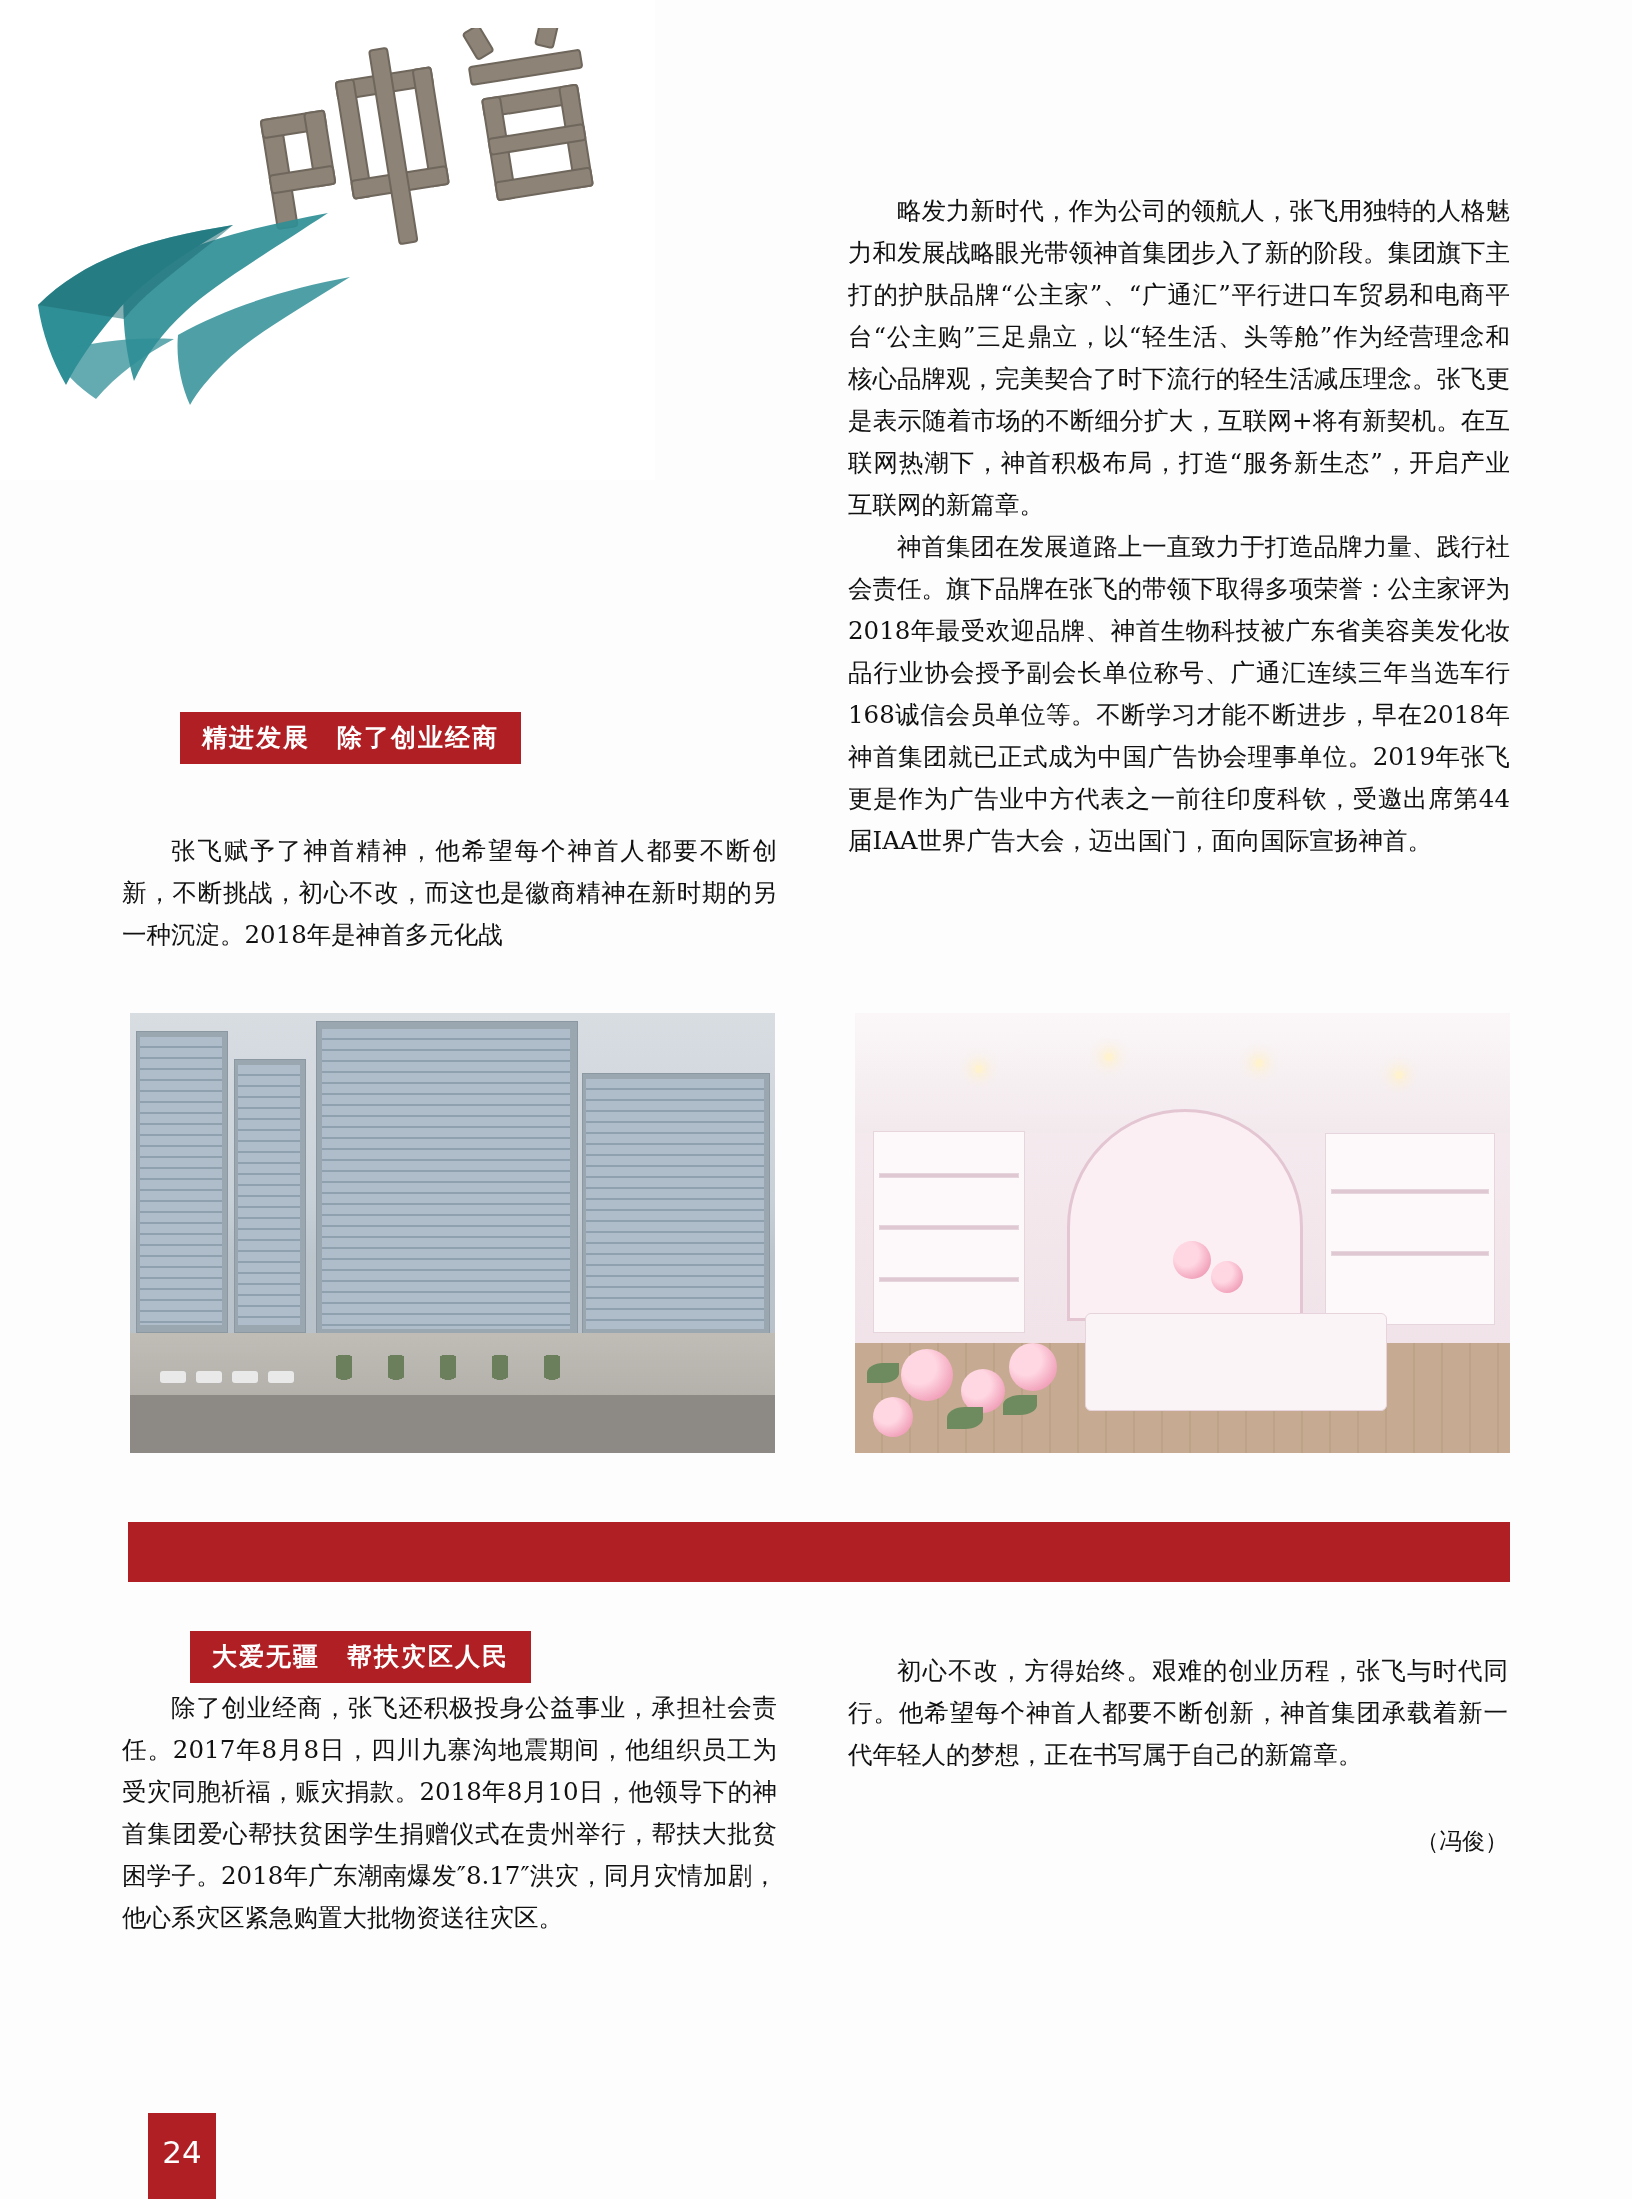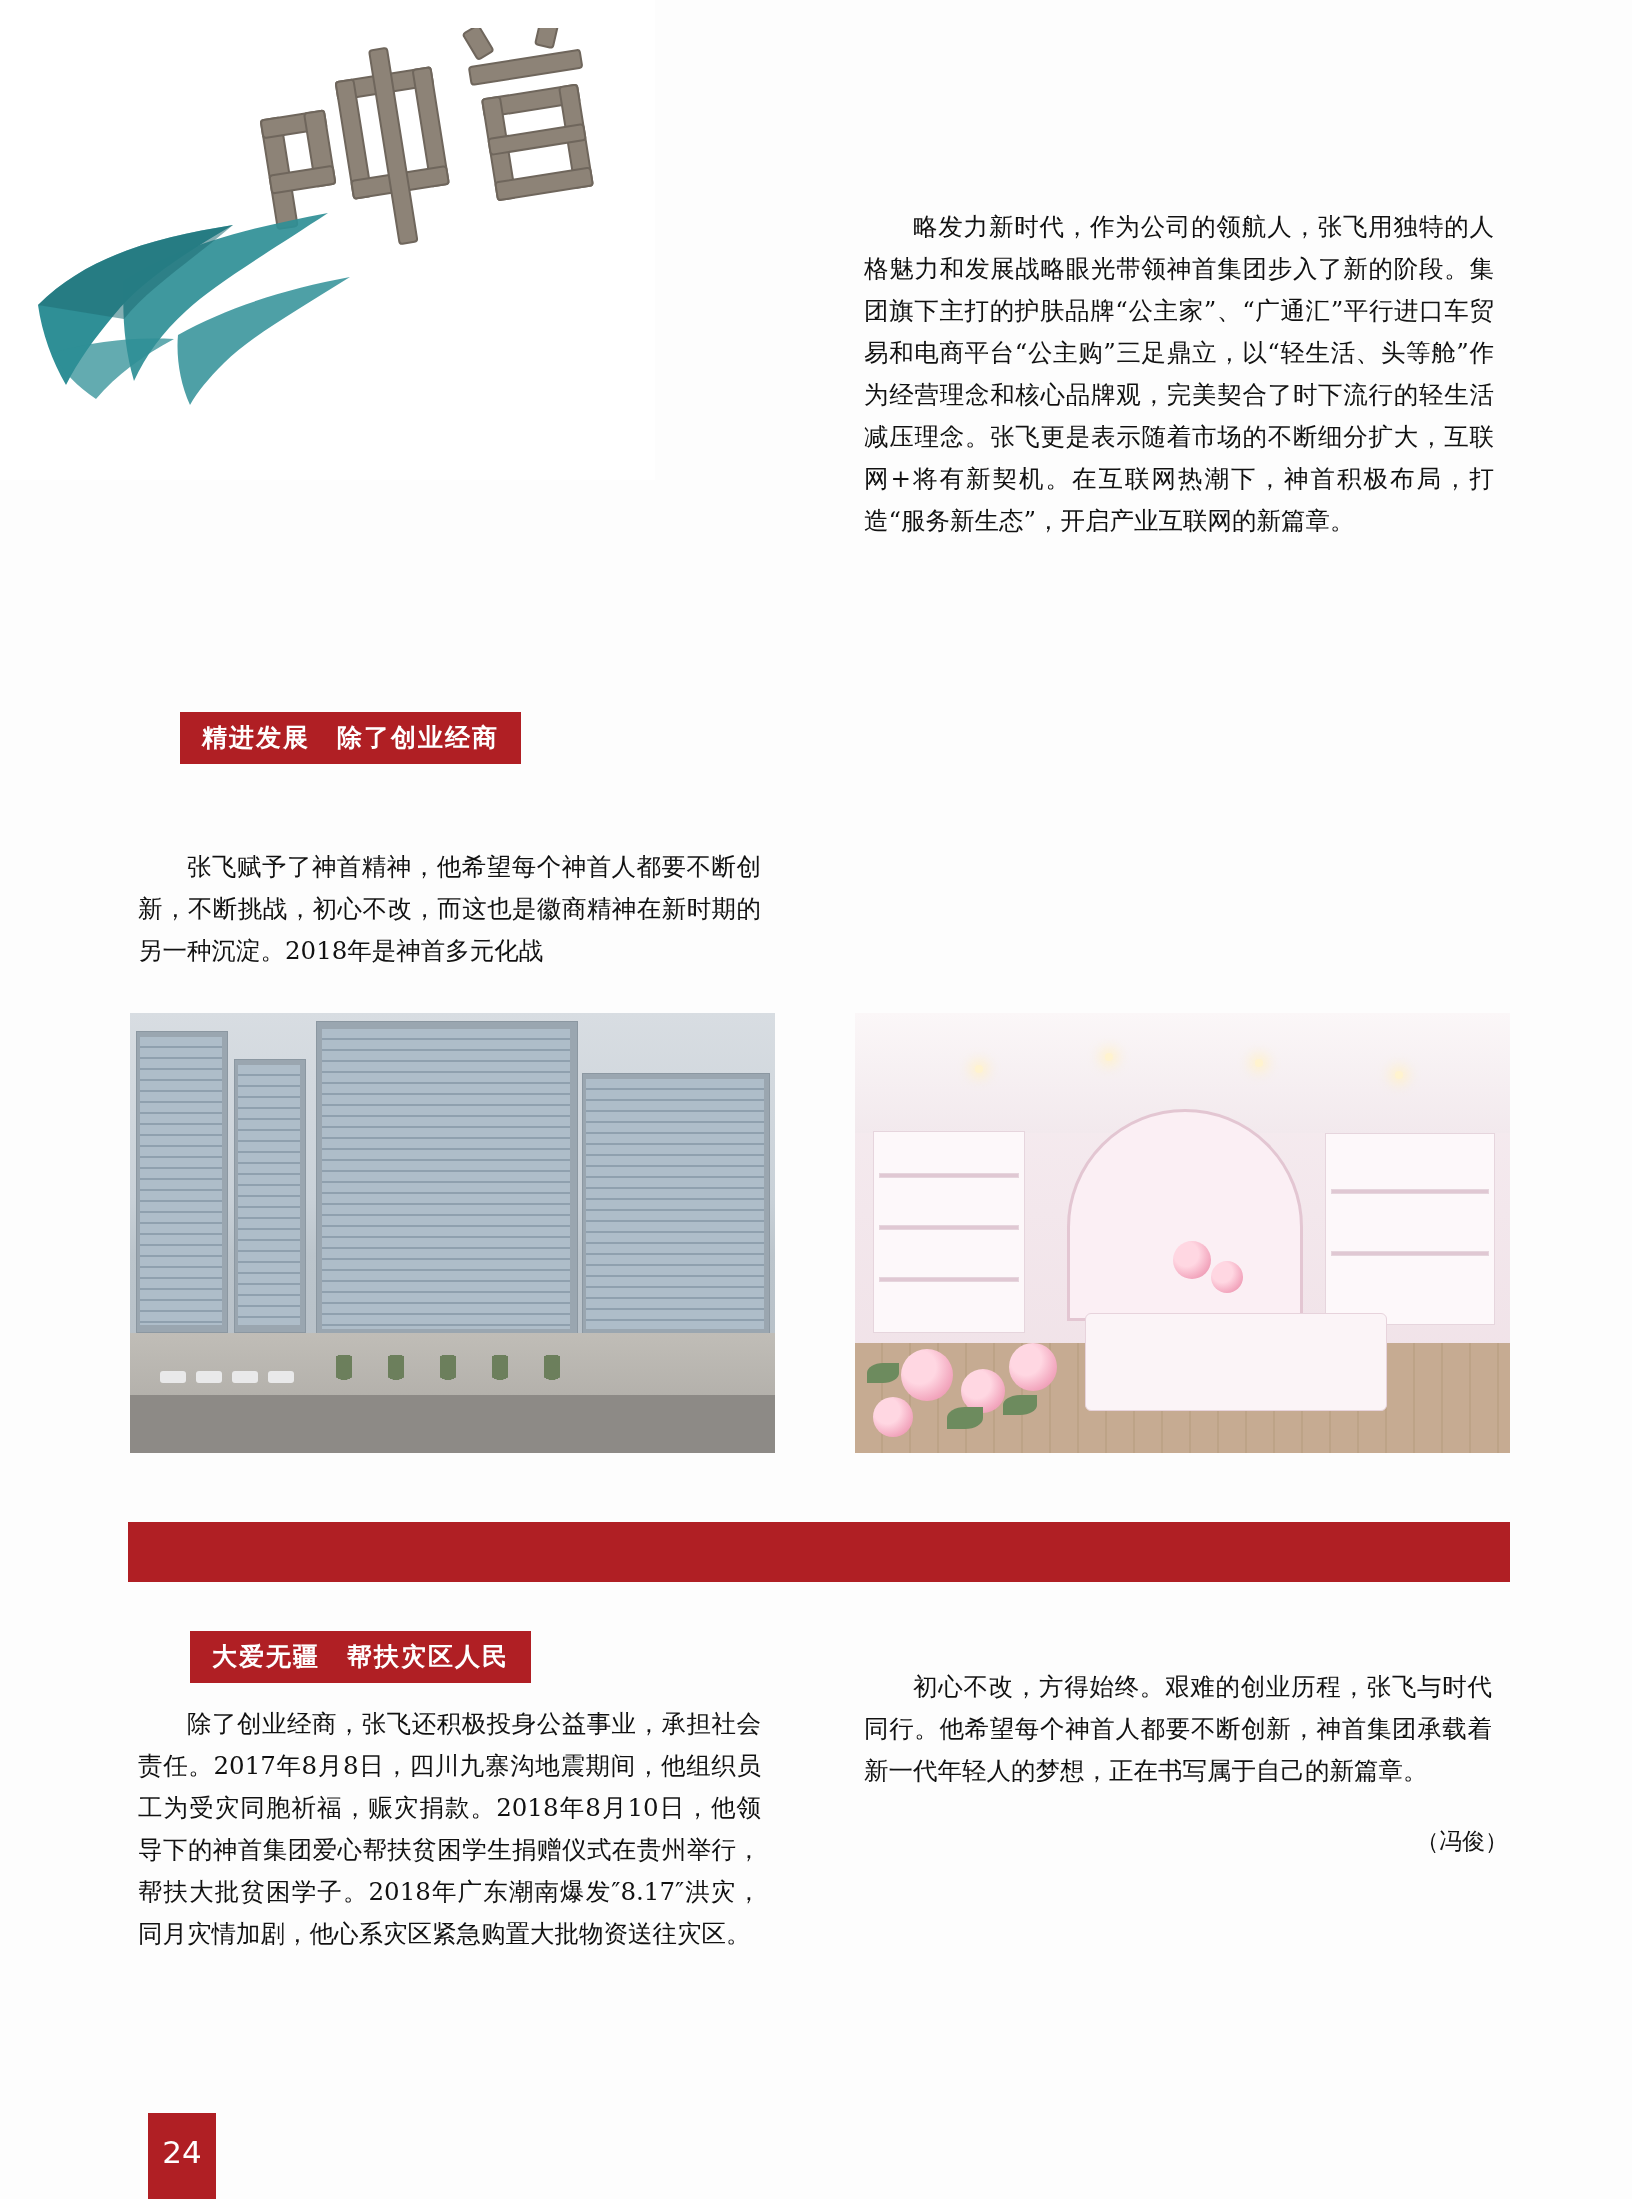--- a/index.html
+++ b/index.html
@@ -83,21 +83,21 @@
   
   .body-text {
     font-size: 24.5px;
     line-height: 42px;
     text-align: justify;
     text-justify: inter-ideograph;
     color: #111111;
     font-family: "DejaVu Serif", "Liberation Serif", serif;
   }
   .body-text p {
-    margin: 16px;
+    margin: 0;
     text-indent: 2em;
   }
 
   .left-para-1 {
     position: absolute;
     left: 122px;
     top: 830px;
     width: 655px;
   }
 
@@ -311,20 +311,21 @@
   <div class="tag-wrap-1">
     <span class="tag">精进发展　除了创业经商</span>
   </div>
 
   <div class="left-para-1 body-text">
     <p>张飞赋予了神首精神，他希望每个神首人都要不断创新，不断挑战，初心不改，而这也是徽商精神在新时期的另一种沉淀。2018年是神首多元化战</p>
   </div>
 
   <div class="right-para-top body-text">
     <p>略发力新时代，作为公司的领航人，张飞用独特的人格魅力和发展战略眼光带领神首集团步入了新的阶段。集团旗下主打的护肤品牌“公主家”、“广通汇”平行进口车贸易和电商平台“公主购”三足鼎立，以“轻生活、头等舱”作为经营理念和核心品牌观，完美契合了时下流行的轻生活减压理念。张飞更是表示随着市场的不断细分扩大，互联网+将有新契机。在互联网热潮下，神首积极布局，打造“服务新生态”，开启产业互联网的新篇章。</p>
+    <p>神首集团在发展道路上一直致力于打造品牌力量、践行社会责任。旗下品牌在张飞的带领下取得多项荣誉：公主家评为2018年最受欢迎品牌、神首生物科技被广东省美容美发化妆品行业协会授予副会长单位称号、广通汇连续三年当选车行168诚信会员单位等。不断学习才能不断进步，早在2018年神首集团就已正式成为中国广告协会理事单位。2019年张飞更是作为广告业中方代表之一前往印度科钦，受邀出席第44届IAA世界广告大会，迈出国门，面向国际宣扬神首。</p>
   </div>
 
   <div class="photo" id="photo-building">
     <div class="bld-sky"></div>
     <div class="bld-tower" style="left:6px;top:18px;width:90px;height:300px;"></div>
     <div class="bld-glass" style="left:10px;top:24px;width:82px;height:288px;"></div>
     <div class="bld-tower" style="left:104px;top:46px;width:70px;height:272px;"></div>
     <div class="bld-glass" style="left:108px;top:52px;width:62px;height:260px;"></div>
     <div class="bld-tower" style="left:186px;top:8px;width:260px;height:316px;"></div>
     <div class="bld-glass" style="left:192px;top:16px;width:248px;height:300px;"></div>

